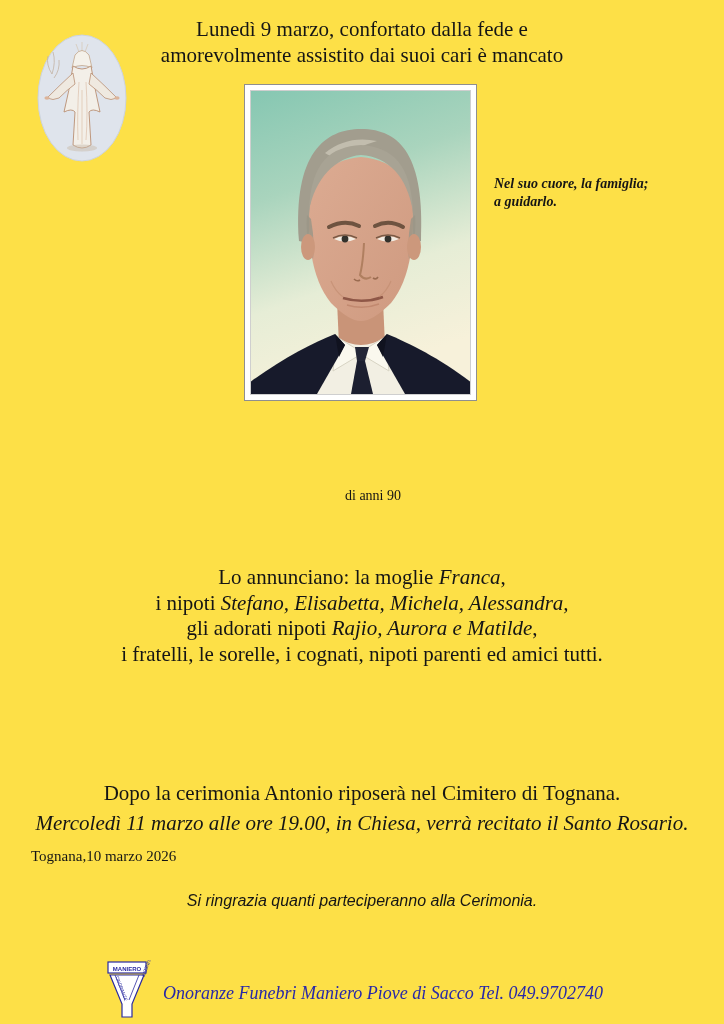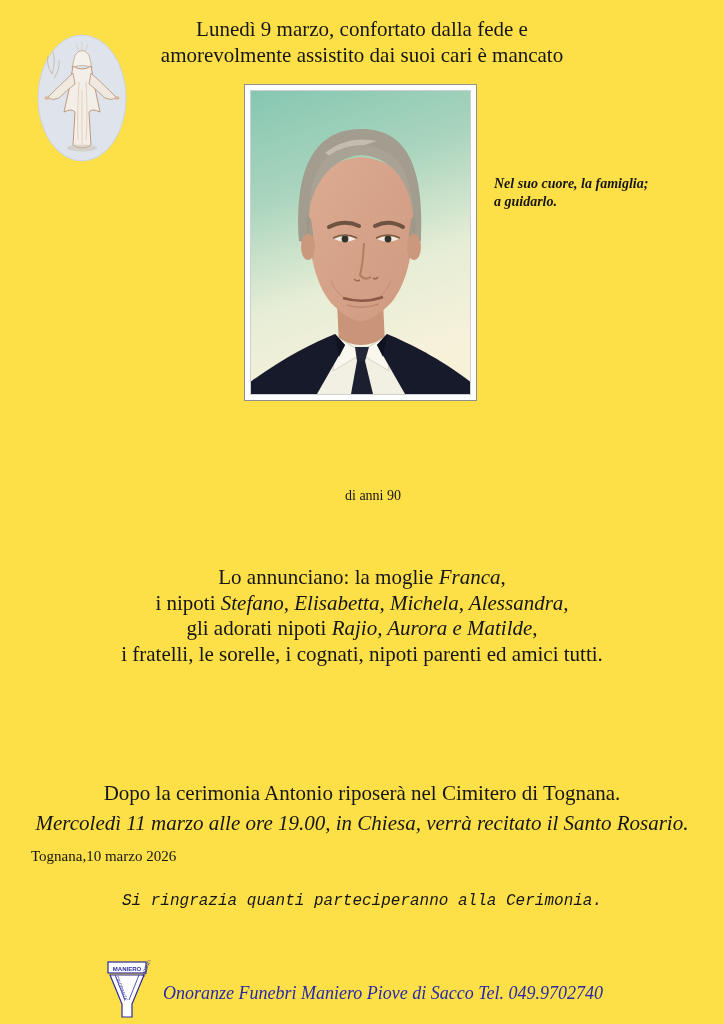--- a/index.html
+++ b/index.html
@@ -33,21 +33,21 @@
 
   .name{top:402px;font-size:60px;font-weight:normal;line-height:80px;margin:0;}
   .age{top:488px;font-size:14px;margin-left:22px;}
 
   .family{top:529px;font-size:21px;line-height:25.5px;margin-top:36px;}
   .ceremony{top:679px;font-size:22px;line-height:25.5px;font-style:italic;}
   .burial{top:769px;font-size:21px;margin-top:12px;}
   .rosary{top:811px;font-size:21px;font-style:italic;}
   .dateline{left:18px;top:848px;font-size:15px;margin-left:13px;}
 
-  .thanks{top:892px;font-family:Liberation Mono, monospace;font-style:italic;font-size:16px;}
+  .thanks{top:892px;font-family:Liberation Sans, sans-serif;font-style:italic;font-size:16px;}
   .condolence{top:929px;font-family:"Liberation Sans",sans-serif;font-style:italic;font-size:17px;cursor:pointer;}
 
   .logo{left:95px;top:960px;width:64px;height:60px;}
   .company{left:42px;top:983px;font-size:18px;font-weight:normal;font-style:italic;text-align:center;right:0;}
 </style>
 </head>
 <body>
 
 <div class="page">
 

